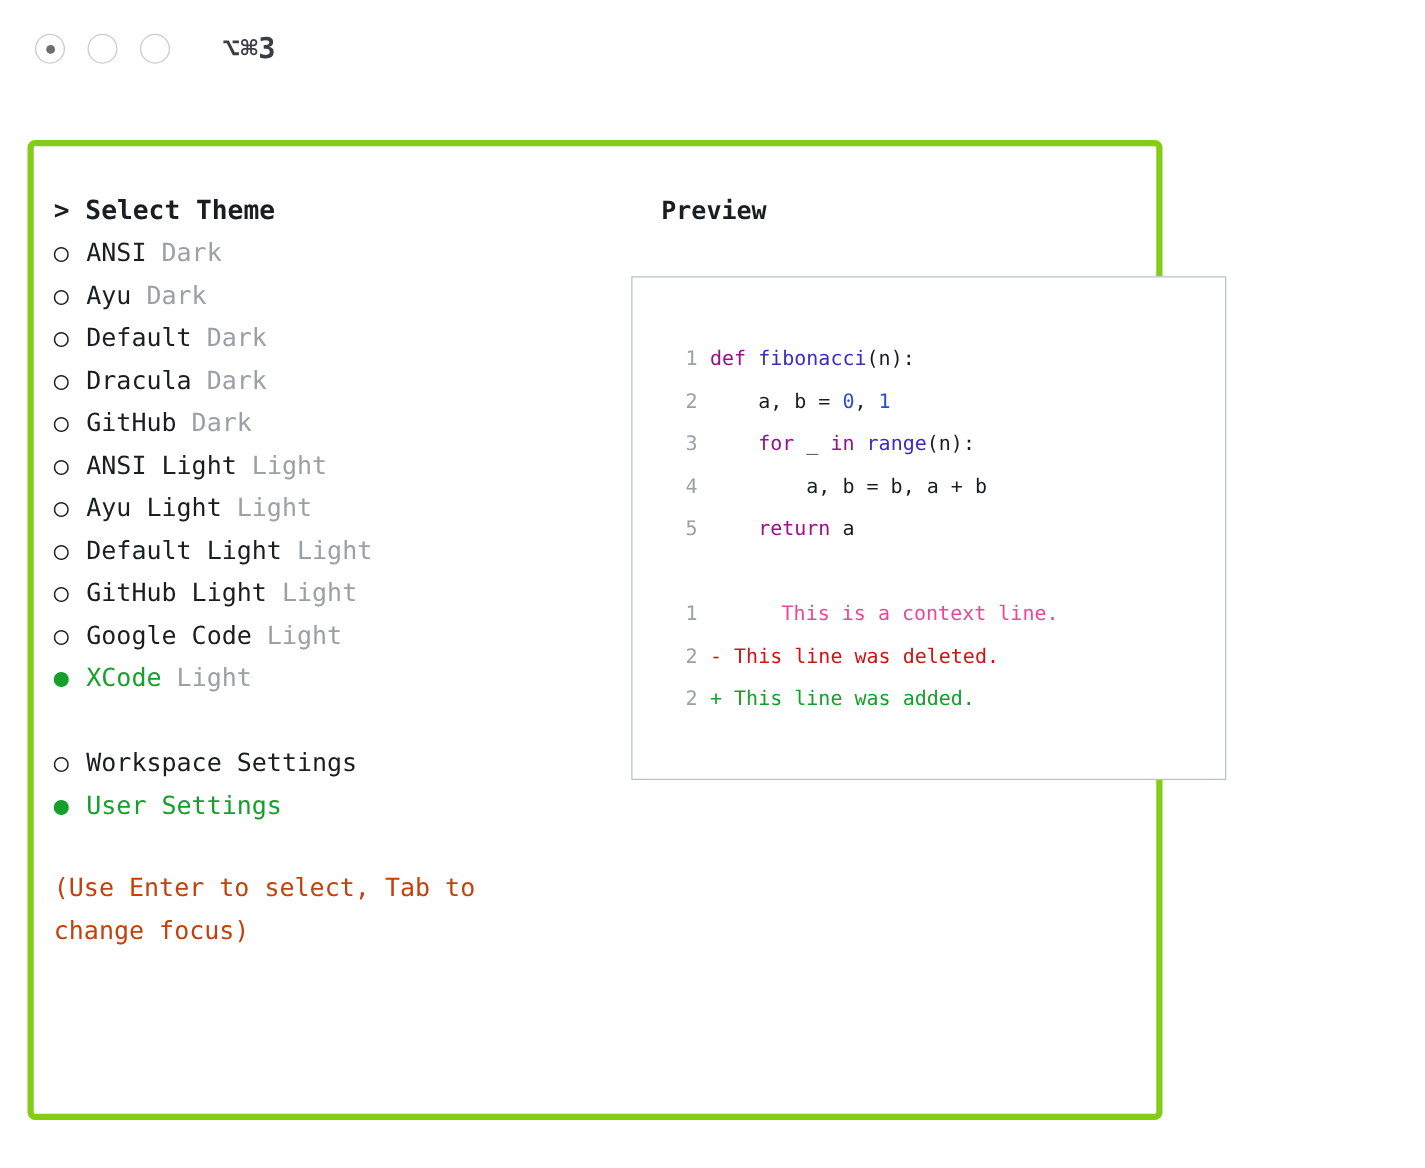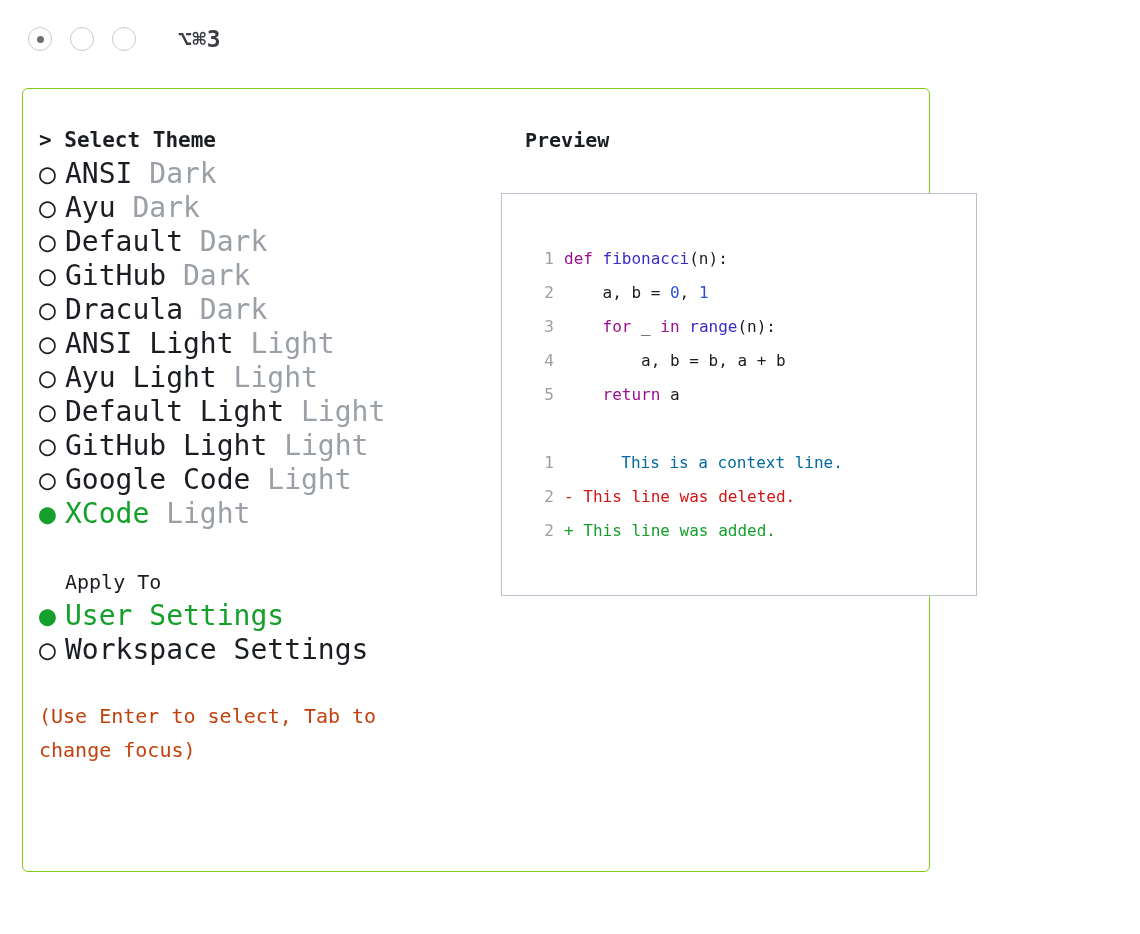--- a/index.html
+++ b/index.html
@@ -50,24 +50,24 @@
   .shortcut {
     margin-left: 24px;
     font-size: 23px;
     font-weight: bold;
     color: #3b3f45;
     letter-spacing: 0.5px;
   }
   .panel {
     position: absolute;
     left: 22px;
-    top: 88px;
+    top: 112px;
     width: 908px;
     height: 784px;
-    border: 1px solid #84cc16;
+    border: 5px solid #84cc16;
     border-radius: 6px;
     box-sizing: border-box;
     background: #ffffff;
   }
   .content {
     position: relative;
     width: 100%;
     height: 100%;
   }
   .left-col {
@@ -83,21 +83,21 @@
     width: 500px;
   }
   .heading {
     font-size: 21px;
     font-weight: bold;
     color: #1a1d21;
     line-height: 34px;
     white-space: pre;
   }
   .theme-row {
-    font-size: 28px;
+    font-size: 20px;
     line-height: 34px;
     color: #1a1d21;
     white-space: pre;
   }
   .bullet {
     display: inline-block;
     width: 26px;
     color: #1a1d21;
   }
   .bullet.selected {
@@ -155,21 +155,21 @@
     width: 34px;
     text-align: right;
     color: #9aa0a6;
     margin-right: 10px;
   }
   .tok-kw { color: #9b0f8f; }
   .tok-fn { color: #3b2cc4; }
   .tok-num { color: #2b4cdb; }
   .tok-plain { color: #1a1d21; }
   .blank-line { height: 34px; }
-  .diff-ctx { color: #0369a1; margin-left: 19px; }
+  .diff-ctx { color: #ec4899; margin-left: 19px; }
   .diff-del { color: #d01414; }
   .diff-add { color: #15a02b; }
 </style>
 </head>
 <body>
 
 <div class="window">
 
   <div class="titlebar">
     <div class="dot active"></div>
@@ -180,36 +180,35 @@
 
   <div class="panel">
     <div class="content">
 
       <div class="left-col">
         <div class="heading">&gt; Select Theme</div>
         <div id="theme-list">
             <div class="theme-row"><span class="bullet">○</span><span class="theme-name">ANSI</span><span class="theme-kind"> Dark</span></div>
             <div class="theme-row"><span class="bullet">○</span><span class="theme-name">Ayu</span><span class="theme-kind"> Dark</span></div>
             <div class="theme-row"><span class="bullet">○</span><span class="theme-name">Default</span><span class="theme-kind"> Dark</span></div>
+            <div class="theme-row"><span class="bullet">○</span><span class="theme-name">Dracula</span><span class="theme-kind"> Dark</span></div>
             <div class="theme-row"><span class="bullet">○</span><span class="theme-name">GitHub</span><span class="theme-kind"> Dark</span></div>
-            <div class="theme-row"><span class="bullet">○</span><span class="theme-name">Dracula</span><span class="theme-kind"> Dark</span></div>
             <div class="theme-row"><span class="bullet">○</span><span class="theme-name">ANSI Light</span><span class="theme-kind"> Light</span></div>
             <div class="theme-row"><span class="bullet">○</span><span class="theme-name">Ayu Light</span><span class="theme-kind"> Light</span></div>
             <div class="theme-row"><span class="bullet">○</span><span class="theme-name">Default Light</span><span class="theme-kind"> Light</span></div>
             <div class="theme-row"><span class="bullet">○</span><span class="theme-name">GitHub Light</span><span class="theme-kind"> Light</span></div>
             <div class="theme-row"><span class="bullet">○</span><span class="theme-name">Google Code</span><span class="theme-kind"> Light</span></div>
             <div class="theme-row selected"><span class="bullet selected">●</span><span class="theme-name">XCode</span><span class="theme-kind"> Light</span></div>
           </div>
 
         <div class="section-gap"></div>
 
-        <div class="apply-heading">Apply To</div>
         <div id="apply-list">
+            <div class="theme-row"><span class="bullet">○</span><span class="theme-name">Workspace Settings</span></div>
             <div class="theme-row selected"><span class="bullet selected">●</span><span class="theme-name">User Settings</span></div>
-            <div class="theme-row"><span class="bullet">○</span><span class="theme-name">Workspace Settings</span></div>
           </div>
 
         <div class="hint">(Use Enter to select, Tab to change focus)</div>
       </div>
 
       <div class="right-col">
         <div class="preview-title">Preview</div>
         <div class="preview-box">
           <div id="code-block">
               <div class="code-line"><span class="ln">1</span><span class="tok-kw">def </span><span class="tok-fn">fibonacci</span><span class="tok-plain">(n):</span></div>

